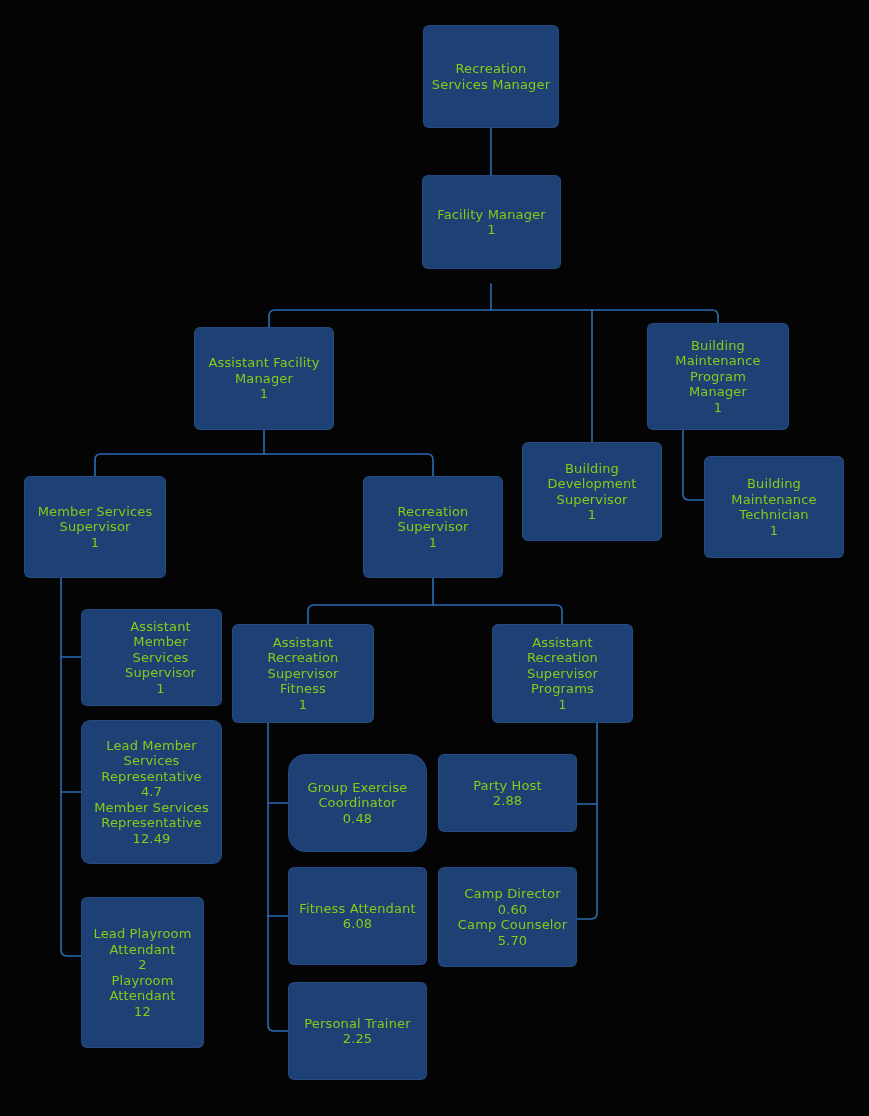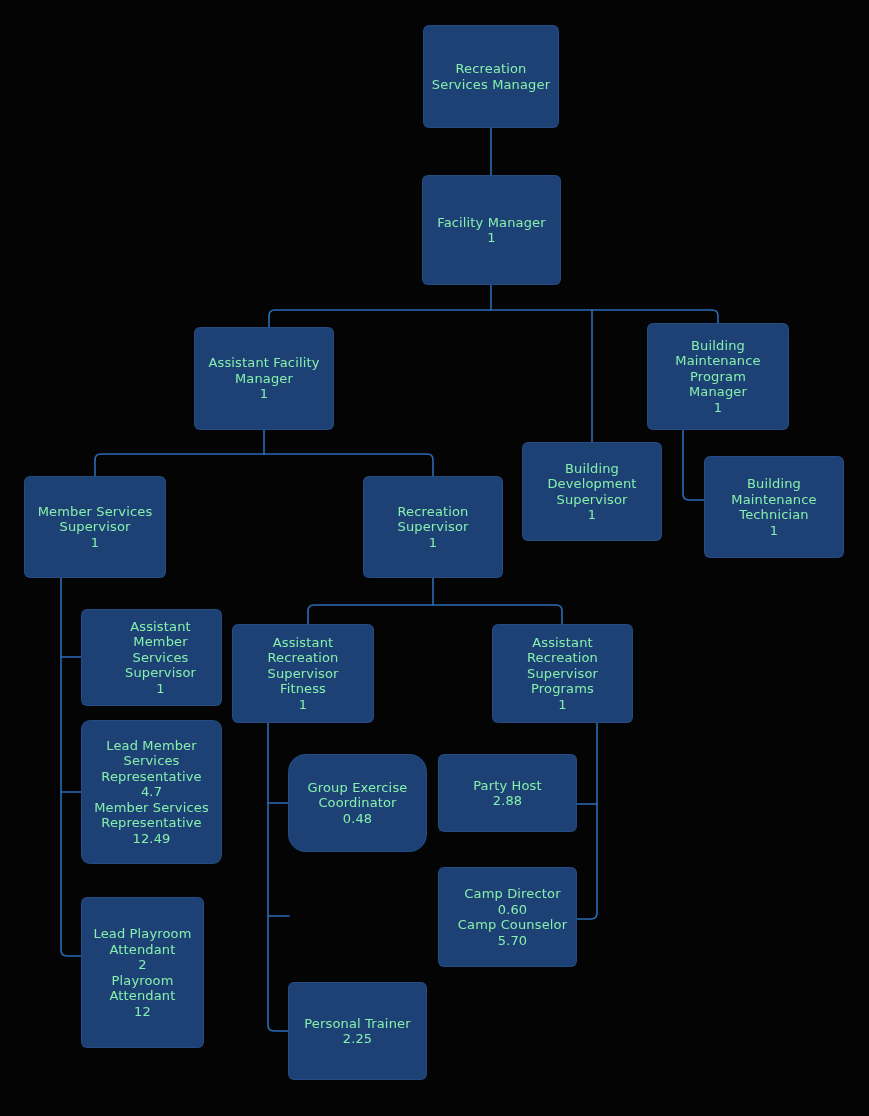--- a/index.html
+++ b/index.html
@@ -25,21 +25,21 @@
   }
   .node {
     position: absolute;
     box-sizing: border-box;
     background: #1d4175;
     border-radius: 5px;
     display: flex;
     align-items: center;
     justify-content: center;
     text-align: center;
-    color: #86efac;
+    color: #84cc16;
     font-size: 13px;
     line-height: 15.5px;
     letter-spacing: 0.15px;
     padding: 4px 6px;
     box-shadow: 0 0 0 1px #244c82;
   }
   .node .node-text {
     white-space: pre-line;
     display: block;
     width: 100%;
@@ -83,21 +83,21 @@
       <path d="M597,722 L597,913 Q597,919 591,919 L577,919"></path>
       <path d="M597,804 L577,804"></path>
     </g>
   </svg>
 
   <div class="node" style="left:424px; top:26px; width:134px; height:101px;">
     <span class="node-text">Recreation
 Services Manager</span>
   </div>
 
-  <div class="node" style="left:423px; top:176px; width:137px; height:108px;">
+  <div class="node" style="left:423px; top:176px; width:137px; height:92px;">
     <span class="node-text">Facility Manager
 1</span>
   </div>
 
   <div class="node" style="left:195px; top:328px; width:138px; height:101px;">
     <span class="node-text">Assistant Facility
 Manager
 1</span>
   </div>
 
@@ -176,20 +176,24 @@
 Programs
 1</span>
   </div>
 
   <div class="node" style="left:289px; top:755px; width:137px; height:96px;border-radius:17px;">
     <span class="node-text">Group Exercise
 Coordinator
 0.48</span>
   </div>
 
+  <div class="node" style="left:289px; top:868px; width:137px; height:96px;">
+    <span class="node-text">Fitness Attendant
+6.08</span>
+  </div>
 
   <div class="node" style="left:289px; top:983px; width:137px; height:96px;">
     <span class="node-text">Personal Trainer
 2.25</span>
   </div>
 
   <div class="node" style="left:439px; top:755px; width:137px; height:76px;">
     <span class="node-text">Party Host
 2.88</span>
   </div>

